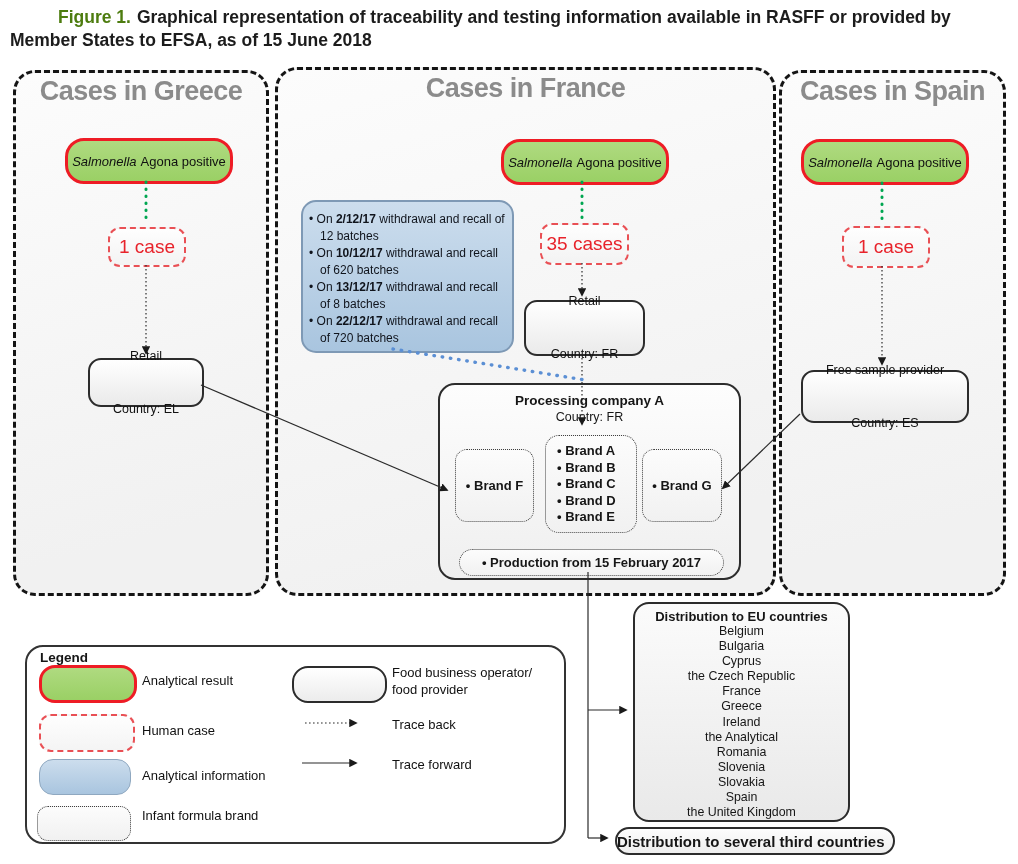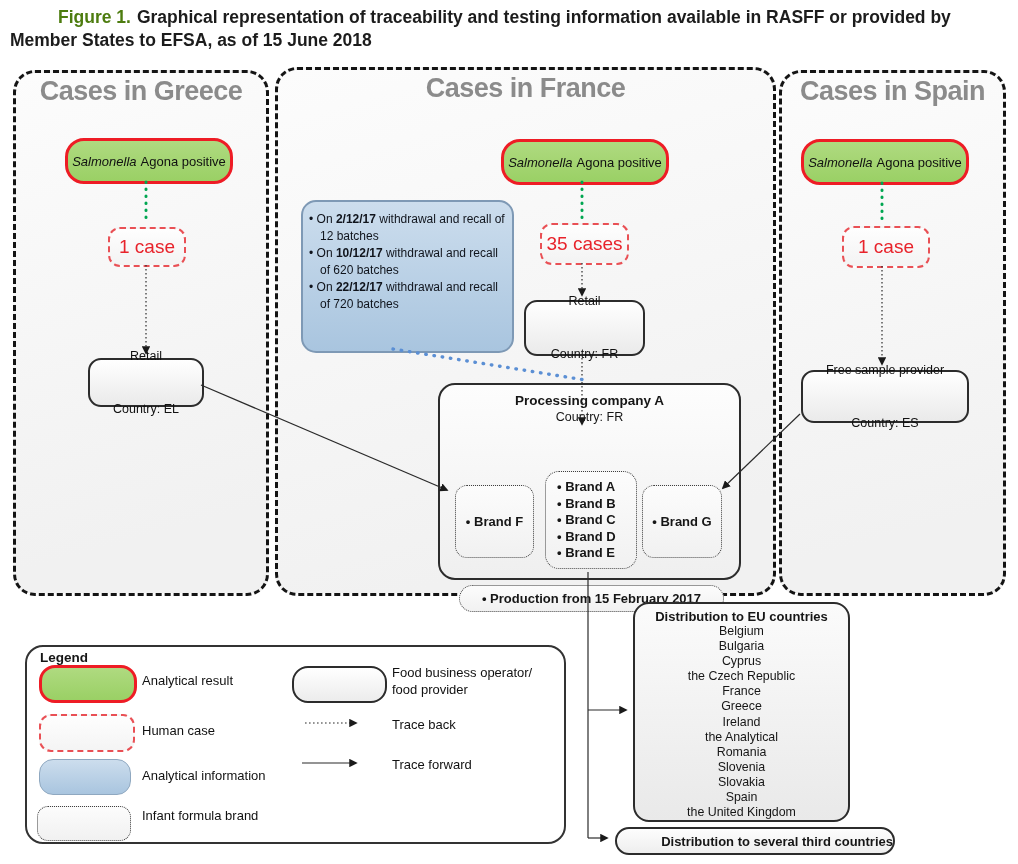--- a/index.html
+++ b/index.html
@@ -47,42 +47,42 @@
   .info-box b{font-weight:bold;}
 
   
   .proc-box{position:absolute;left:438px;top:383px;width:299px;height:193px;
             border:2px solid #2c2c2c;border-radius:17px;
             background:linear-gradient(180deg,#fdfdfd,#efefef);}
   .proc-title{position:absolute;top:8px;left:0;right:0;text-align:center;
               font-size:13.5px;font-weight:bold;}
   .proc-sub{position:absolute;top:25px;left:0;right:0;text-align:center;font-size:12.5px;}
   .dotted-box{position:absolute;border:1.5px dotted #3f3f3f;border-radius:12px;
-              background:linear-gradient(180deg,#fcfcfc,#f1f1f1);margin-top:36px;}
+              background:linear-gradient(180deg,#fcfcfc,#f1f1f1);}
   .brand-single{display:flex;align-items:center;justify-content:center;
                 font-size:13px;font-weight:bold;}
   .brand-single span::before{content:"\2022  ";}
   .brand-list{padding:7px 0 0 11px;}
   .brand-list div{font-size:13px;font-weight:bold;line-height:16.5px;}
   .brand-list div::before{content:"\2022  ";}
   .production{display:flex;align-items:center;justify-content:center;
               font-size:13px;font-weight:bold;border-radius:14px;}
   .production span::before{content:"\2022  ";}
 
   
   .eu-box{position:absolute;left:633px;top:602px;width:213px;height:216px;
           border:2px solid #2c2c2c;border-radius:16px;
           background:linear-gradient(180deg,#fbfbfb,#e9e9e9);text-align:center;}
   .eu-title{font-size:13px;font-weight:bold;margin-top:5px;}
   .eu-box .country{font-size:12.4px;line-height:15.1px;}
   .pill{position:absolute;left:615px;top:827px;width:276px;height:24px;
         border:2px solid #2c2c2c;border-radius:14px;
         background:linear-gradient(180deg,#fdfdfd,#eeeeee);
-        display:flex;align-items:center;justify-content:flex-end;
-        font-size:13px;font-weight:bold;}
+        display:flex;align-items:center;justify-content:flex-start;
+        font-size:15px;font-weight:bold;}
 
   
   .legend{position:absolute;left:25px;top:645px;width:537px;height:195px;
           border:2px solid #333;border-radius:18px;background:#ffffff;}
   .legend-title{position:absolute;left:13px;top:3px;font-size:13.5px;font-weight:bold;}
   .sw{position:absolute;border-radius:14px;}
   .sw-analytical{left:12px;top:18px;width:92px;height:32px;border-radius:16px;
                  background:linear-gradient(180deg,#afda80,#9ad065);border:3px solid #ee1c25;}
   .sw-human{left:12px;top:67px;width:92px;height:34px;border:2px dashed #e95055;
             background:linear-gradient(180deg,#fefefe,#f4f4f4);border-radius:12px;}
@@ -137,20 +137,21 @@
   </div>
   <div class="op-box" style="left:524px;top:300px;width:117px;height:52px;">
     <span>Retail</span>
     <span>Country: FR</span>
   </div>
 
   <div class="info-box">
     <ul>
       <li><span>On </span><b>2/12/17</b><span> withdrawal and recall of 12 batches</span></li>
       <li><span>On </span><b>10/12/17</b><span> withdrawal and recall of 620 batches</span></li>
+      <li><span>On </span><b>13/12/17</b><span> withdrawal and recall of 8 batches</span></li>
       <li><span>On </span><b>22/12/17</b><span> withdrawal and recall of 720 batches</span></li>
     </ul>
   </div>
 
   <div class="proc-box">
     <div class="proc-title">Processing company A</div>
     <div class="proc-sub">Country: FR</div>
     <div class="dotted-box brand-single" style="left:15px;top:64px;width:77px;height:71px;">
       <span>Brand F</span>
     </div>

